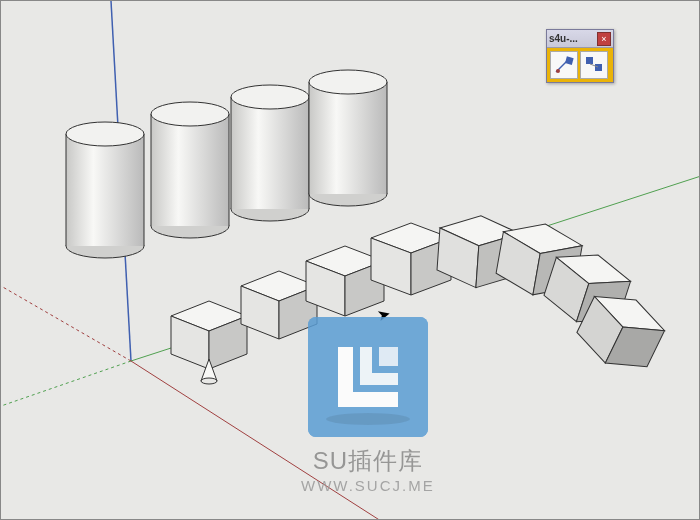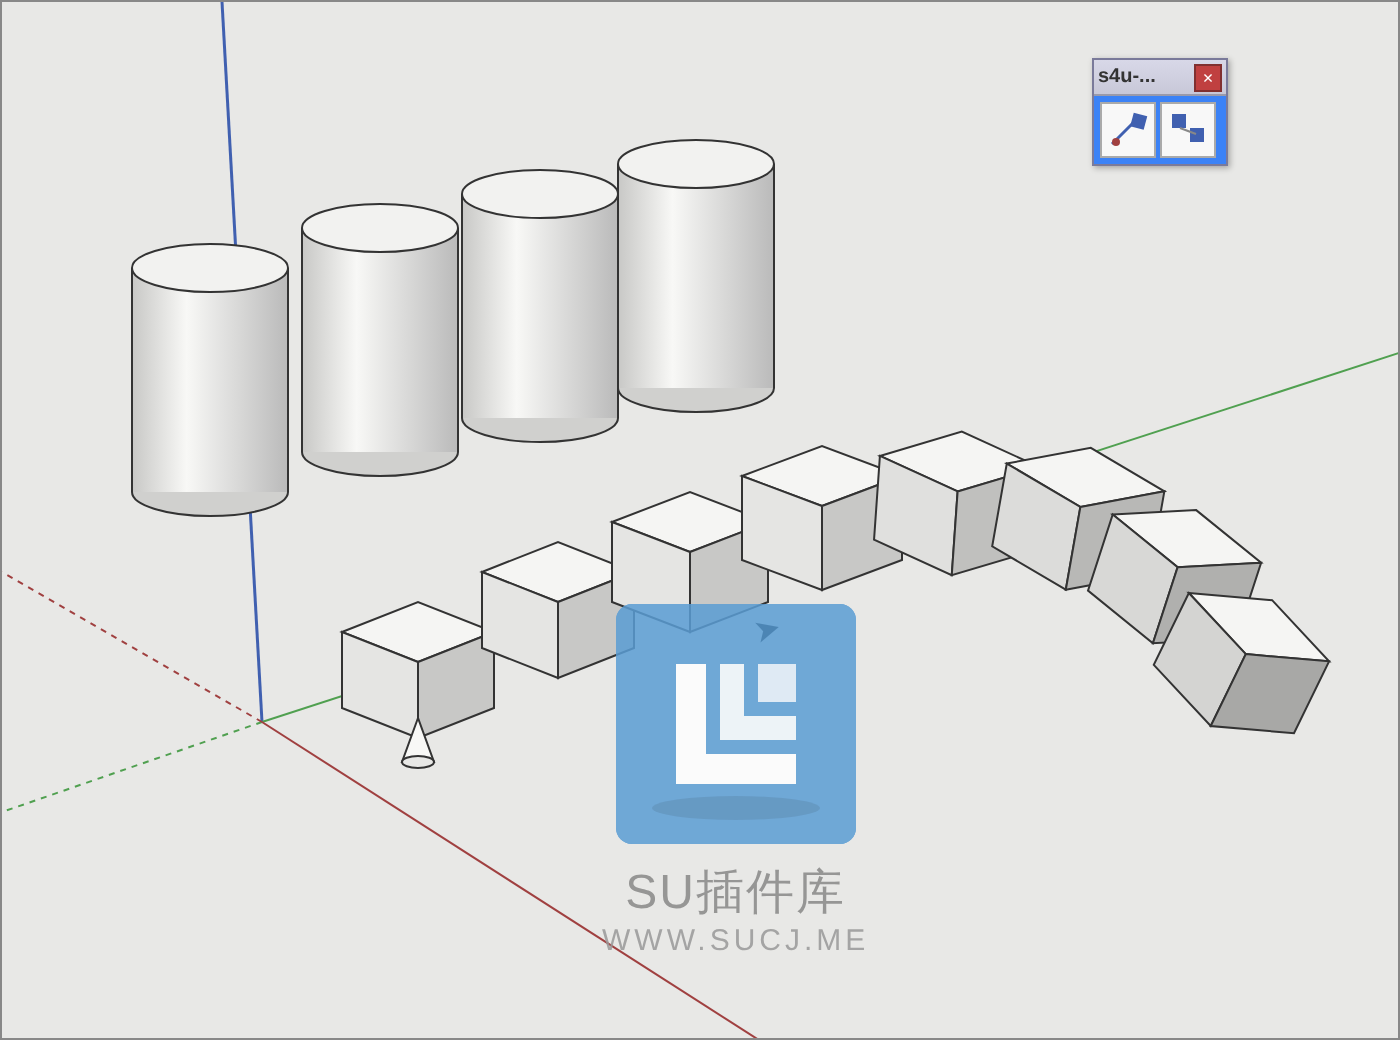--- a/index.html
+++ b/index.html
@@ -15,21 +15,21 @@
     .viewport {
       width: 100%;
       height: 100%;
       position: relative;
     }
     .toolbar-panel {
       position: absolute;
       top: 28px;
       right: 85px;
       width: 68px;
-      background: #3b82f6;
+      background: #eab308;
       border: 1px solid #7a7a9a;
       box-shadow: 1px 1px 3px rgba(0,0,0,0.3);
     }
     .toolbar-titlebar {
       background: linear-gradient(#d8d8e8, #c8c8d8);
       height: 18px;
       display: flex;
       align-items: center;
       justify-content: space-between;
       padding: 0 2px;
@@ -64,21 +64,21 @@
       height: 28px;
       border: 1px solid #aaa;
       background: #f8f8f8;
       display: flex;
       align-items: center;
       justify-content: center;
       cursor: pointer;
     }
     .watermark {
       position: absolute;
-      bottom: 40px;
+      bottom: 25px;
       left: 300px;
       text-align: center;
       opacity: 0.85;
     }
     .watermark-logo {
       width: 120px;
       height: 120px;
       background: #5a9dd4;
       border-radius: 8px;
       position: relative;

